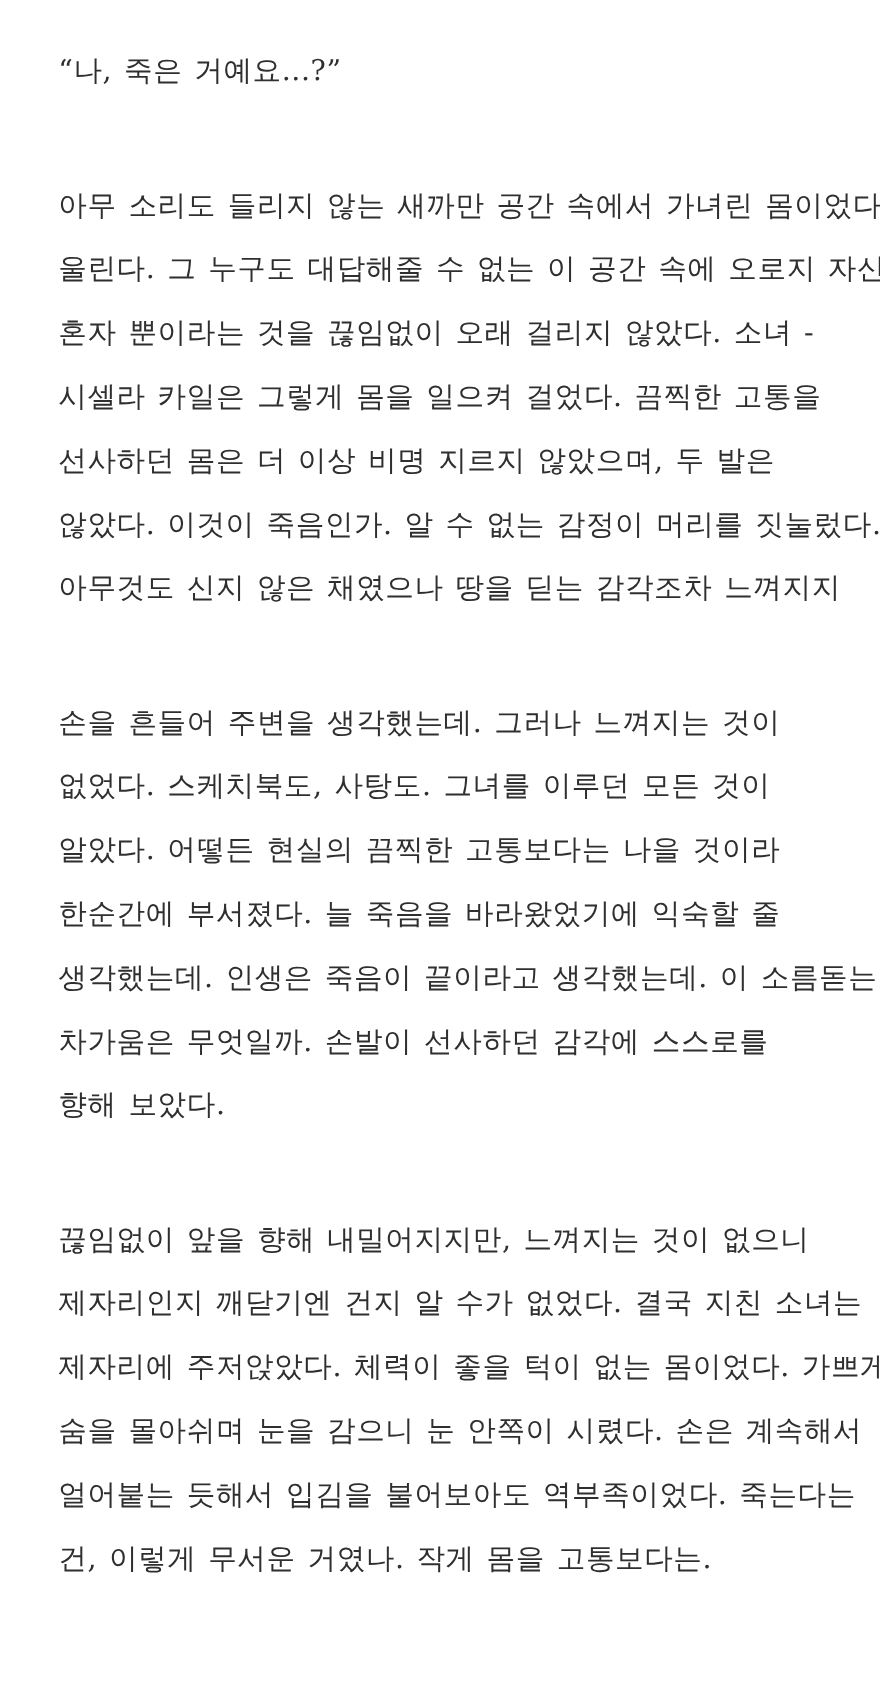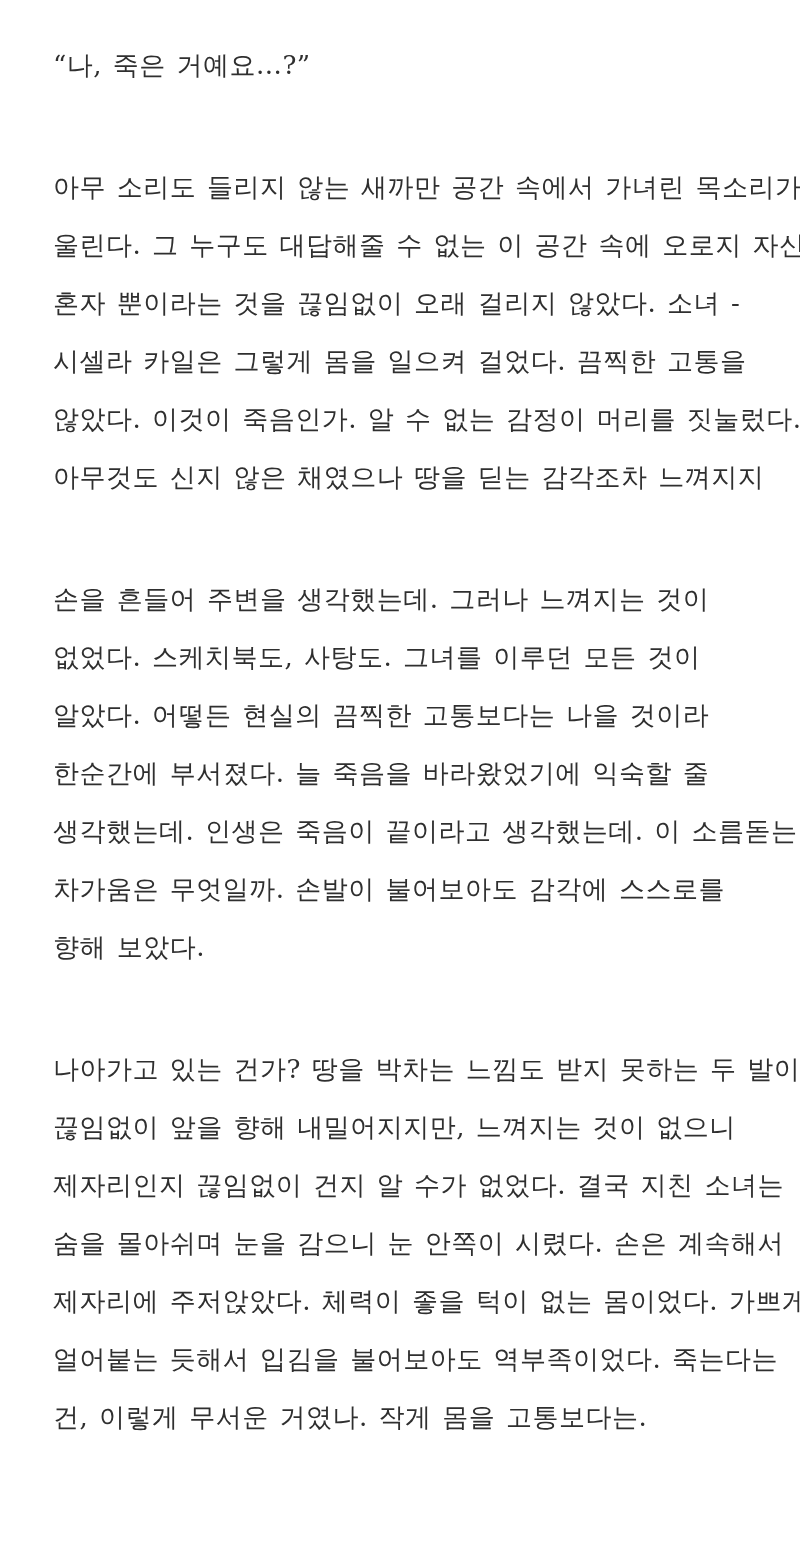--- a/index.html
+++ b/index.html
@@ -41,41 +41,41 @@
 </head>
 <body style="--page-bg: #ffffff; --text-color: #2f2f2f;">
 
 <div class="page">
 
   <div class="paragraph">
     <div class="line">“나, 죽은 거예요...?”</div>
   </div>
 
   <div class="paragraph">
-    <div class="line">아무 소리도 들리지 않는 새까만 공간 속에서 가녀린 목소리가</div>
+    <div class="line">아무 소리도 들리지 않는 새까만 공간 속에서 가녀린 몸이었다</div>
     <div class="line">울린다. 그 누구도 대답해줄 수 없는 이 공간 속에 오로지 자신</div>
     <div class="line">혼자 뿐이라는 것을 끊임없이 오래 걸리지 않았다. 소녀 -</div>
     <div class="line">시셀라 카일은 그렇게 몸을 일으켜 걸었다. 끔찍한 고통을</div>
+    <div class="line">선사하던 몸은 더 이상 비명 지르지 않았으며, 두 발은</div>
     <div class="line">않았다. 이것이 죽음인가. 알 수 없는 감정이 머리를 짓눌렀다.</div>
     <div class="line">아무것도 신지 않은 채였으나 땅을 딛는 감각조차 느껴지지</div>
   </div>
 
   <div class="paragraph">
     <div class="line">손을 흔들어 주변을 생각했는데. 그러나 느껴지는 것이</div>
     <div class="line">없었다. 스케치북도, 사탕도. 그녀를 이루던 모든 것이</div>
     <div class="line">알았다. 어떻든 현실의 끔찍한 고통보다는 나을 것이라</div>
     <div class="line">한순간에 부서졌다. 늘 죽음을 바라왔었기에 익숙할 줄</div>
     <div class="line">생각했는데. 인생은 죽음이 끝이라고 생각했는데. 이 소름돋는</div>
-    <div class="line">차가움은 무엇일까. 손발이 불어보아도 감각에 스스로를</div>
+    <div class="line">차가움은 무엇일까. 손발이 선사하던 감각에 스스로를</div>
     <div class="line">향해 보았다.</div>
   </div>
 
   <div class="paragraph">
-    <div class="line">나아가고 있는 건가? 땅을 박차는 느낌도 받지 못하는 두 발이</div>
     <div class="line">끊임없이 앞을 향해 내밀어지지만, 느껴지는 것이 없으니</div>
-    <div class="line">제자리인지 끊임없이 건지 알 수가 없었다. 결국 지친 소녀는</div>
+    <div class="line">제자리인지 깨닫기엔 건지 알 수가 없었다. 결국 지친 소녀는</div>
+    <div class="line">제자리에 주저앉았다. 체력이 좋을 턱이 없는 몸이었다. 가쁘게</div>
     <div class="line">숨을 몰아쉬며 눈을 감으니 눈 안쪽이 시렸다. 손은 계속해서</div>
-    <div class="line">제자리에 주저앉았다. 체력이 좋을 턱이 없는 몸이었다. 가쁘게</div>
     <div class="line">얼어붙는 듯해서 입김을 불어보아도 역부족이었다. 죽는다는</div>
     <div class="line">건, 이렇게 무서운 거였나. 작게 몸을 고통보다는.</div>
   </div>
 
 </div>
 
 </body></html>

